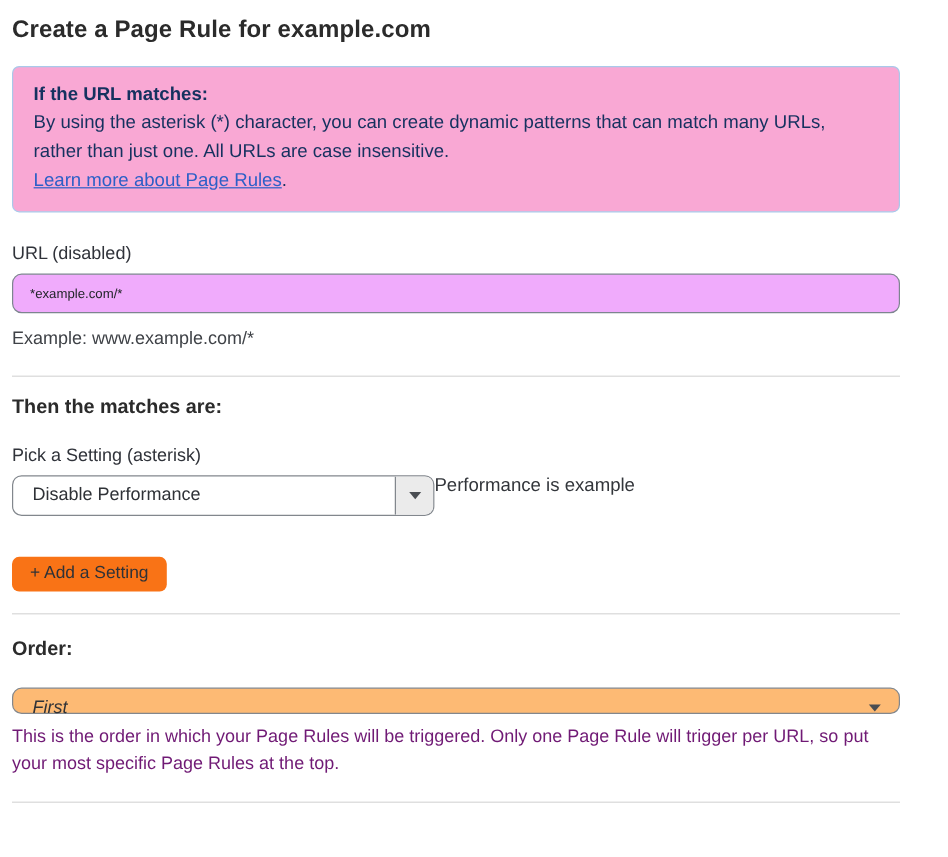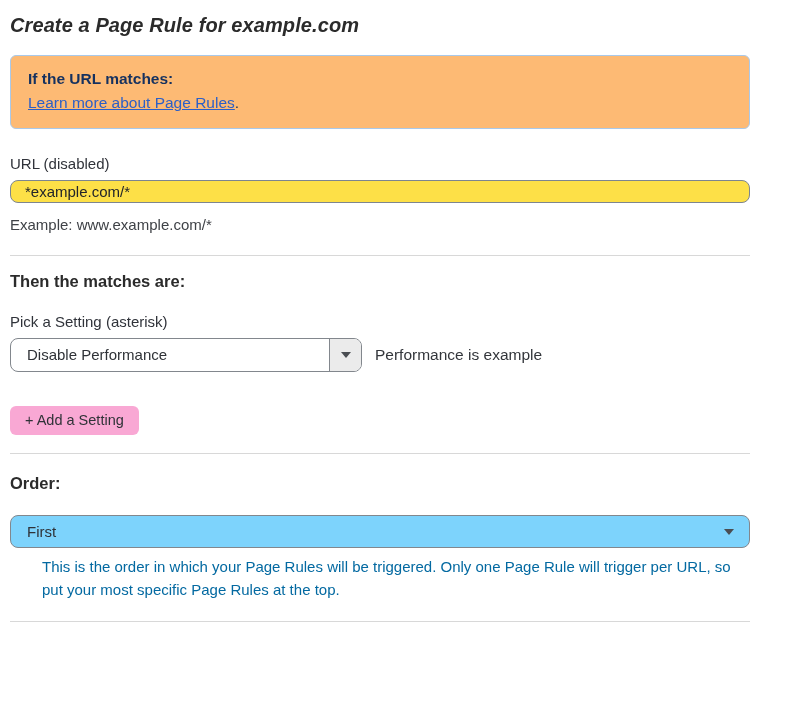--- a/index.html
+++ b/index.html
@@ -12,25 +12,24 @@
     overflow: hidden;
   }
   .container { padding: 12px 30px 0 10px; width: 780px; }
 
   .page-title {
     font-size: 20px;
     font-weight: 700;
     color: #2b2b2b;
     margin: 2px 0 18px 0;
     letter-spacing: 0.1px;
-    font-style: italic;
   }
 
   .info-box {
-    background: #fdba74;
+    background: #f9a8d4;
     border: 1px solid #a9c9ea;
     border-radius: 6px;
     padding: 11px 17px 13px 17px;
     color: #15315f;
     font-size: 15.5px;
     line-height: 24px;
     margin-bottom: 26px;
   }
   .info-box .info-heading { font-weight: 700; }
   .info-box a {
@@ -40,26 +39,26 @@
 
   .field-label {
     font-size: 15px;
     color: #30333a;
     margin-bottom: 8px;
   }
 
   .url-input {
     display: block;
     width: 100%;
-    height: 23px;
-    background: #fde047;
+    height: 33px;
+    background: #f0abfc;
     border: 1px solid #7d858f;
     border-radius: 8px;
     padding: 0 14px;
-    font-size: 15px;
+    font-size: 11px;
     color: #22252a;
     font-family: "Liberation Sans", sans-serif;
     outline: none;
   }
 
   .example-text {
     margin-top: 13px;
     font-size: 15px;
     color: #3f4247;
   }
@@ -72,22 +71,22 @@
   .divider.m1 { margin-top: 22px; }
 
   .section-heading {
     font-size: 16.5px;
     font-weight: 700;
     color: #2b2b2b;
   }
 
   .setting-row {
     display: flex;
-    align-items: center;
-    gap: 13px;
+    align-items: flex-start;
+    gap: 0;
   }
   .combo {
     width: 352px;
     height: 34px;
     background: #ffffff;
     border: 1px solid #82878d;
     border-radius: 8px;
     display: flex;
     overflow: hidden;
     cursor: pointer;
@@ -111,77 +110,78 @@
   .caret-down {
     width: 0; height: 0;
     border-left: 5px solid transparent;
     border-right: 5px solid transparent;
     border-top: 6px solid #4a4d52;
   }
   .status-text { font-size: 15.5px; color: #33363b; }
 
   .gray-btn {
     display: inline-block;
-    background: #f9a8d4;
+    background: #f97316;
     color: #2f3237;
     border: none;
     border-radius: 6px;
     font-size: 14.5px;
     font-family: "Liberation Sans", sans-serif;
     padding: 0 15px;
     height: 30px;
     line-height: 30px;
     cursor: pointer;
   }
   .add-setting-btn { margin-top: 34px; height: 29px; line-height: 29px; }
 
   .order-select {
     position: relative;
     width: 100%;
-    height: 33px;
-    background: #7dd3fc;
+    height: 22px;
+    background: #fdba74;
     border: 1px solid #82878d;
     border-radius: 8px;
     cursor: pointer;
+    font-style: italic;
   }
   .order-select .select-value {
     font-size: 15px;
     color: #2f3237;
     line-height: 31px;
     padding-left: 16px;
   }
   .order-select .caret-down {
     position: absolute;
     right: 15px;
     top: 13px;
   }
 
   .help-text {
     margin-top: 7px;
     font-size: 15px;
     line-height: 23px;
-    color: #0369a1;
+    color: #701a75;
     max-width: 752px;
-    margin-left: 32px;
   }
 
   .spacer-18 { height: 18px; }
   .spacer-16 { height: 16px; }
   .spacer-20 { height: 20px; }
   .spacer-22 { height: 22px; }
 </style>
 </head>
 <body>
 
 <div class="container">
 
   <h1 class="page-title">Create a Page Rule for example.com</h1>
 
   <div class="info-box">
     <div class="info-heading">If the URL matches:</div>
+    <div>By using the asterisk (*) character, you can create dynamic patterns that can match many URLs, rather than just one. All URLs are case insensitive.</div>
     <div><a href="#">Learn more about Page Rules</a><span>.</span></div>
   </div>
 
   <div class="field-label">URL (disabled)</div>
   <input class="url-input" type="text" value="*example.com/*" style="">
   <div class="example-text">Example: www.example.com/*</div>
 
   <hr class="divider m1">
 
   <div class="spacer-16"></div>

